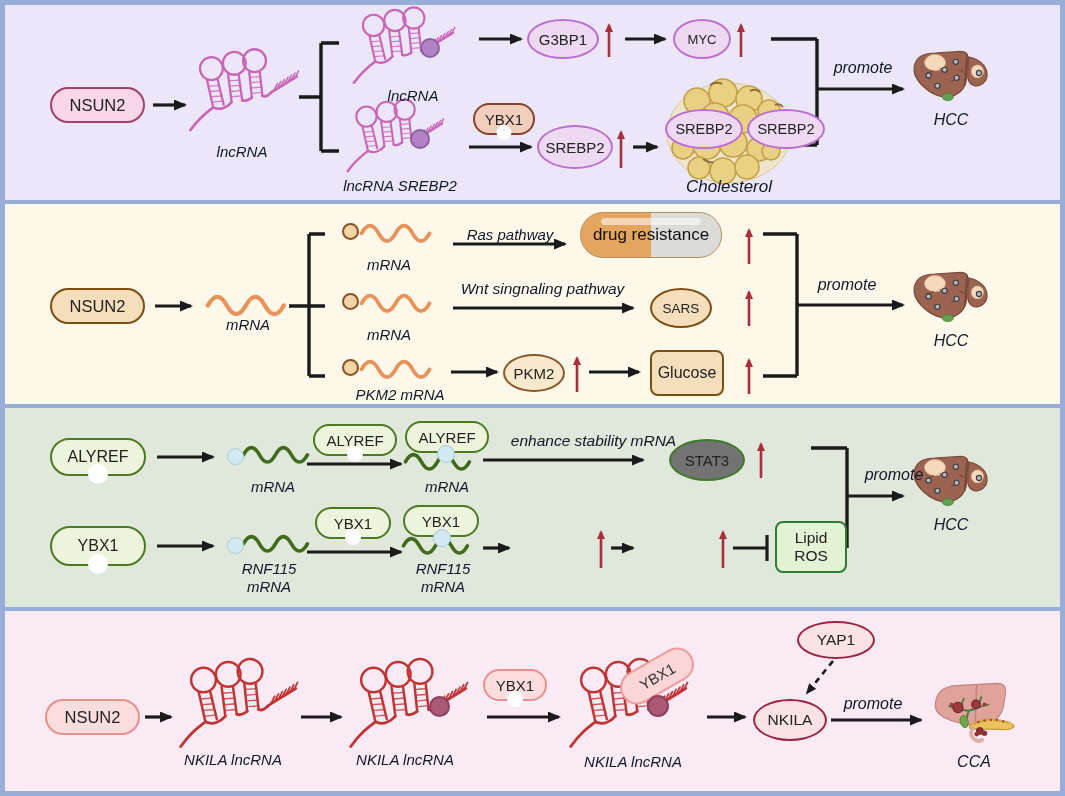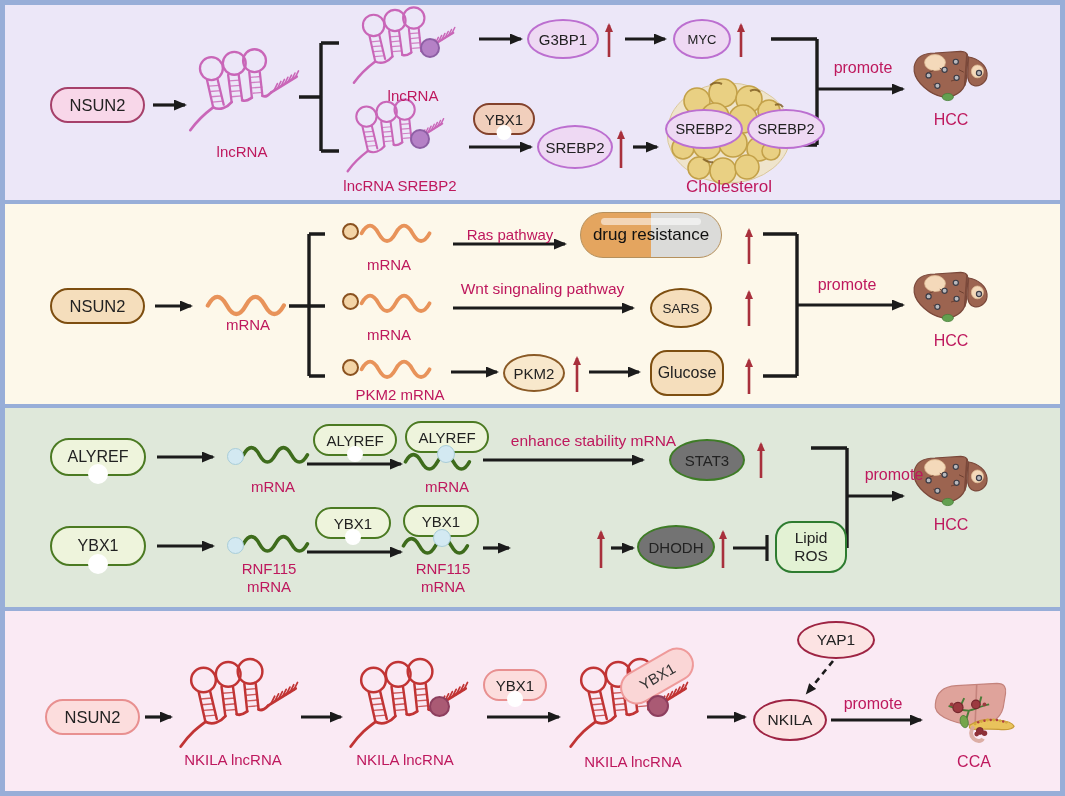--- a/index.html
+++ b/index.html
@@ -9,22 +9,22 @@
   .panel{position:relative;width:1055px;overflow:hidden;}
   .p1{height:195px;background:#ece7f8;}
   .p2{height:200px;background:#fdf8ea;}
   .p3{height:199px;background:#dfe8da;}
   .p4{height:180px;background:#faeaf4;}
   .layer{position:absolute;left:0;top:0;}
   .pill,.oval,.boxnode{position:absolute;display:flex;align-items:center;justify-content:center;
       box-sizing:border-box;color:#222;text-align:center;}
   .pill{border-radius:999px;border:2.5px solid;}
   .oval{border-radius:50%;border:2.5px solid;}
-  .boxnode{border-radius:17px;border:2.5px solid;flex-direction:column;line-height:1.15;text-align:center;}
-  .lbl{position:absolute;color:#be185d;text-align:center;line-height:1.15;white-space:nowrap;}
+  .boxnode{border-radius:8px;border:2.5px solid;flex-direction:column;line-height:1.15;text-align:center;}
+  .lbl{position:absolute;color:#0f172a;text-align:center;line-height:1.15;white-space:nowrap;font-style:italic;}
   .c-pink1{background:#f8d7e9;border-color:#a6406a}
   .c-purple{background:#eed9f3;border-color:#bc6fd0}
   .c-peach{background:#f1cfbc;border-color:#83422c}
   .c-tan{background:#f5debc;border-color:#7d4e10}
   .c-tan2{background:#f8e8cc;border-color:#8a5a26}
   .c-green{background:#eef4dc;border-color:#4b7a22}
   .c-greeno{background:#737373;border-color:#3e7c26}
   .c-greenb{background:#e3f2d4;border-color:#2e7c30}
   .c-rose{background:#fcdddd;border-color:#e89090}
   .c-wine{background:#fce3e3;border-color:#9e2443}
@@ -325,23 +325,20 @@
     <div class="pill c-green" style="left:310px;top:99px;width:76px;height:32px;font-size:15px">
         <span>YBX1</span>
         <span class="wdot" style="width:16px;height:16px;bottom:-8px"></span>
       </div>
     <div class="pill c-green" style="left:398px;top:97px;width:76px;height:32px;font-size:15px">
         <span>YBX1</span>
       </div>
     <div class="dot dot-blue" style="left:428px;top:121px;width:18px;height:18px"></div>
     <div class="lbl" style="left:388px;top:152px;width:100px;font-size:15px">RNF115</div>
     <div class="lbl" style="left:388px;top:170px;width:100px;font-size:15px">mRNA</div>
-    <div class="oval c-greeno" style="left:632px;top:117px;width:78px;height:44px;font-size:15px">
-        <span>DHODH</span>
-      </div>
     <div class="boxnode c-greenb" style="left:770px;top:113px;width:72px;height:52px;font-size:15.5px">
         <span>Lipid</span>
         <span>ROS</span>
       </div>
     <div class="lbl" style="left:844px;top:58px;width:90px;font-size:16px">promote</div>
     <div class="lbl" style="left:906px;top:108px;width:80px;font-size:16px">HCC</div>
   </div>
 
   <div class="panel p4">
     <svg class="layer" width="1055" height="180">

